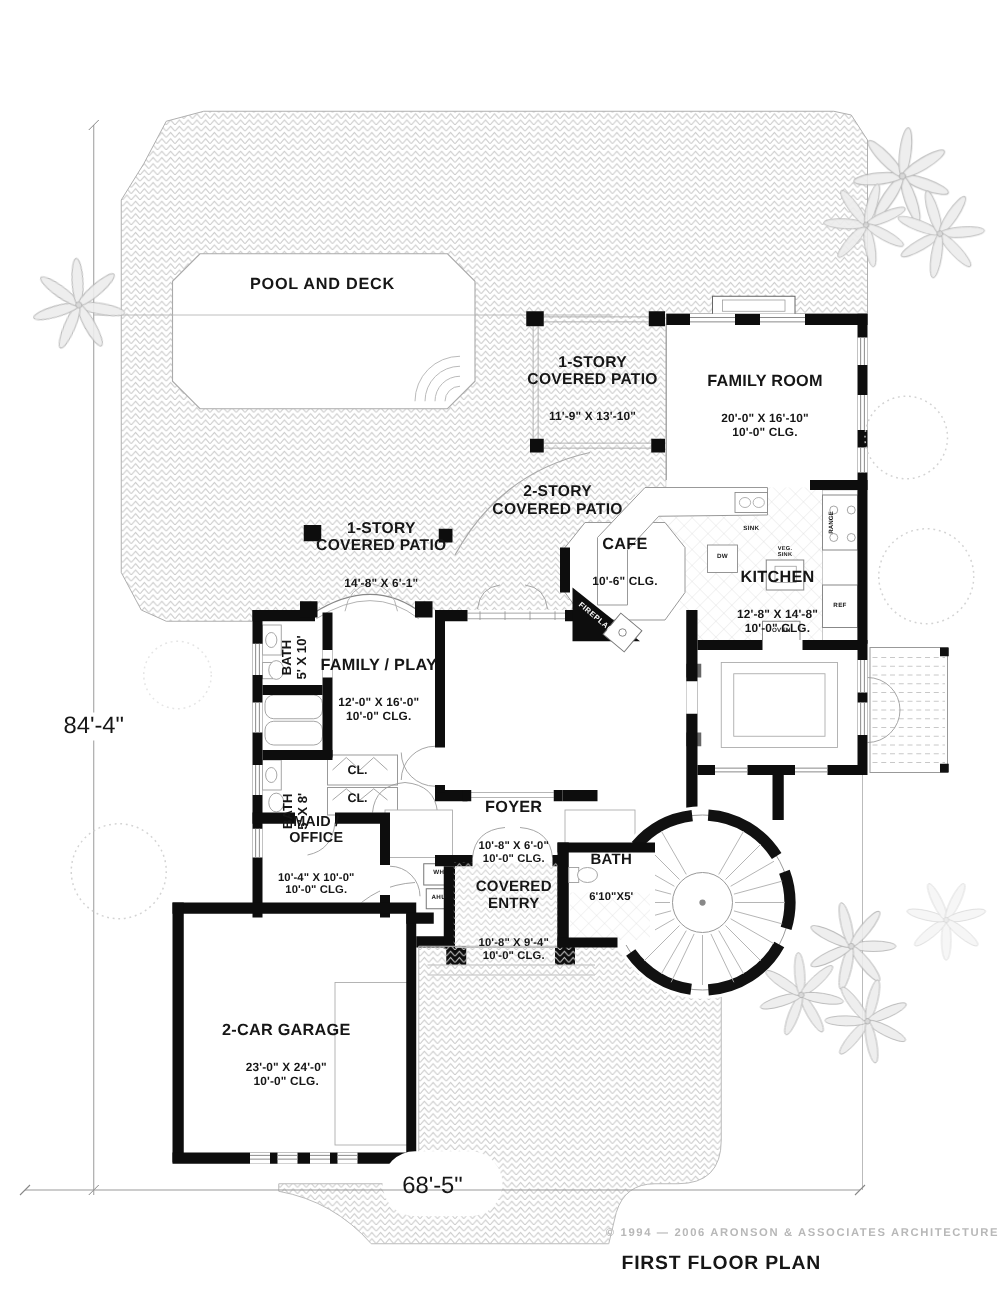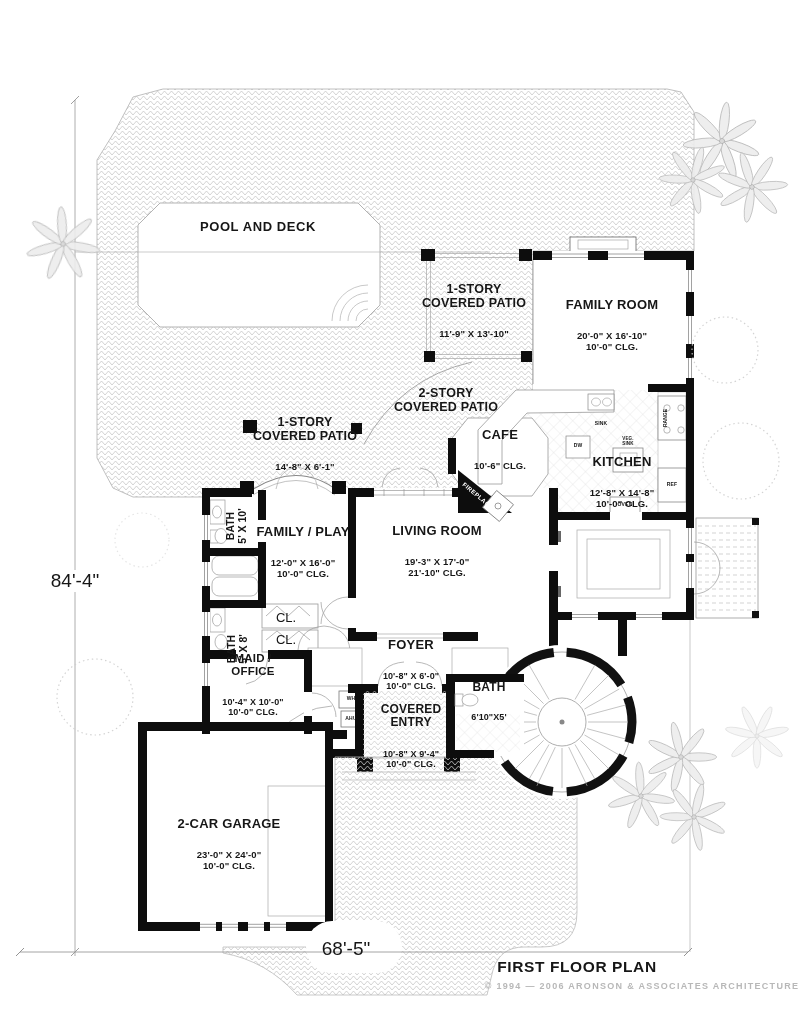--- a/index.html
+++ b/index.html
@@ -10,25 +10,25 @@
        white-space:pre-line;line-height:1.12;}
   .nm{font-weight:700;font-size:13px;letter-spacing:.2px;}
   .dm{font-weight:700;font-size:9.5px;margin-top:1px;letter-spacing:.1px;}
   .vlbl{position:absolute;transform:translate(-50%,-50%) rotate(-90deg);
         text-align:center;white-space:pre-line;font-weight:700;font-size:10.5px;line-height:1.15;}
   .tiny{position:absolute;transform:translate(-50%,-50%);font-weight:700;font-size:5px;
         letter-spacing:.2px;text-align:center;white-space:pre-line;line-height:1.1;}
   .tinyv{position:absolute;transform:translate(-50%,-50%) rotate(-90deg);font-weight:700;font-size:5px;}
   .dim{position:absolute;transform:translate(-50%,-50%);font-weight:500;font-size:19px;
        background:#fff;padding:0 3px;white-space:nowrap;}
-  .cl{position:absolute;transform:translate(-50%,-50%);font-weight:400;font-size:13px;}
+  .cl{position:absolute;transform:translate(-50%,-50%);font-weight:700;font-size:10px;}
   .fp{position:absolute;transform:translate(-50%,-50%) rotate(40deg);font-weight:700;
       font-size:6px;color:#fff;letter-spacing:.5px;}
   #title{position:absolute;transform:translate(-50%,-50%);font-weight:600;font-size:15.5px;
-         letter-spacing:.6px;white-space:nowrap;}
+         letter-spacing:.6px;white-space:nowrap;margin-top:44px;}
   #copyright{position:absolute;transform:translate(-50%,-50%);font-weight:700;font-size:9px;
              color:#b8b8b8;letter-spacing:1.3px;white-space:nowrap;}
 </style>
 </head>
 <body>
 
 <div id="stage">
 
 <svg id="draw" width="800" height="1035" viewBox="0 0 800 1035">
   <defs>
@@ -361,25 +361,20 @@
   <div class="dm">10'-6" CLG.</div>
 </div>
 
 <div class="lbl" style="left:622px;top:482px">
   <div class="nm">KITCHEN</div>
   <div class="dm">12'-8" X 14'-8"
 10'-0" CLG.</div>
 </div>
 
 
-<div class="lbl" style="left:437px;top:551px">
-  <div class="nm">LIVING ROOM</div>
-  <div class="dm">19'-3" X 17'-0"
-21'-10" CLG.</div>
-</div>
 
 <div class="lbl" style="left:303px;top:552px">
   <div class="nm">FAMILY / PLAY</div>
   <div class="dm">12'-0" X 16'-0"
 10'-0" CLG.</div>
 </div>
 
 <div class="vlbl" style="left:236px;top:526px">BATH
 5' X 10'</div>
 <div class="vlbl" style="left:237px;top:649px">BATH

